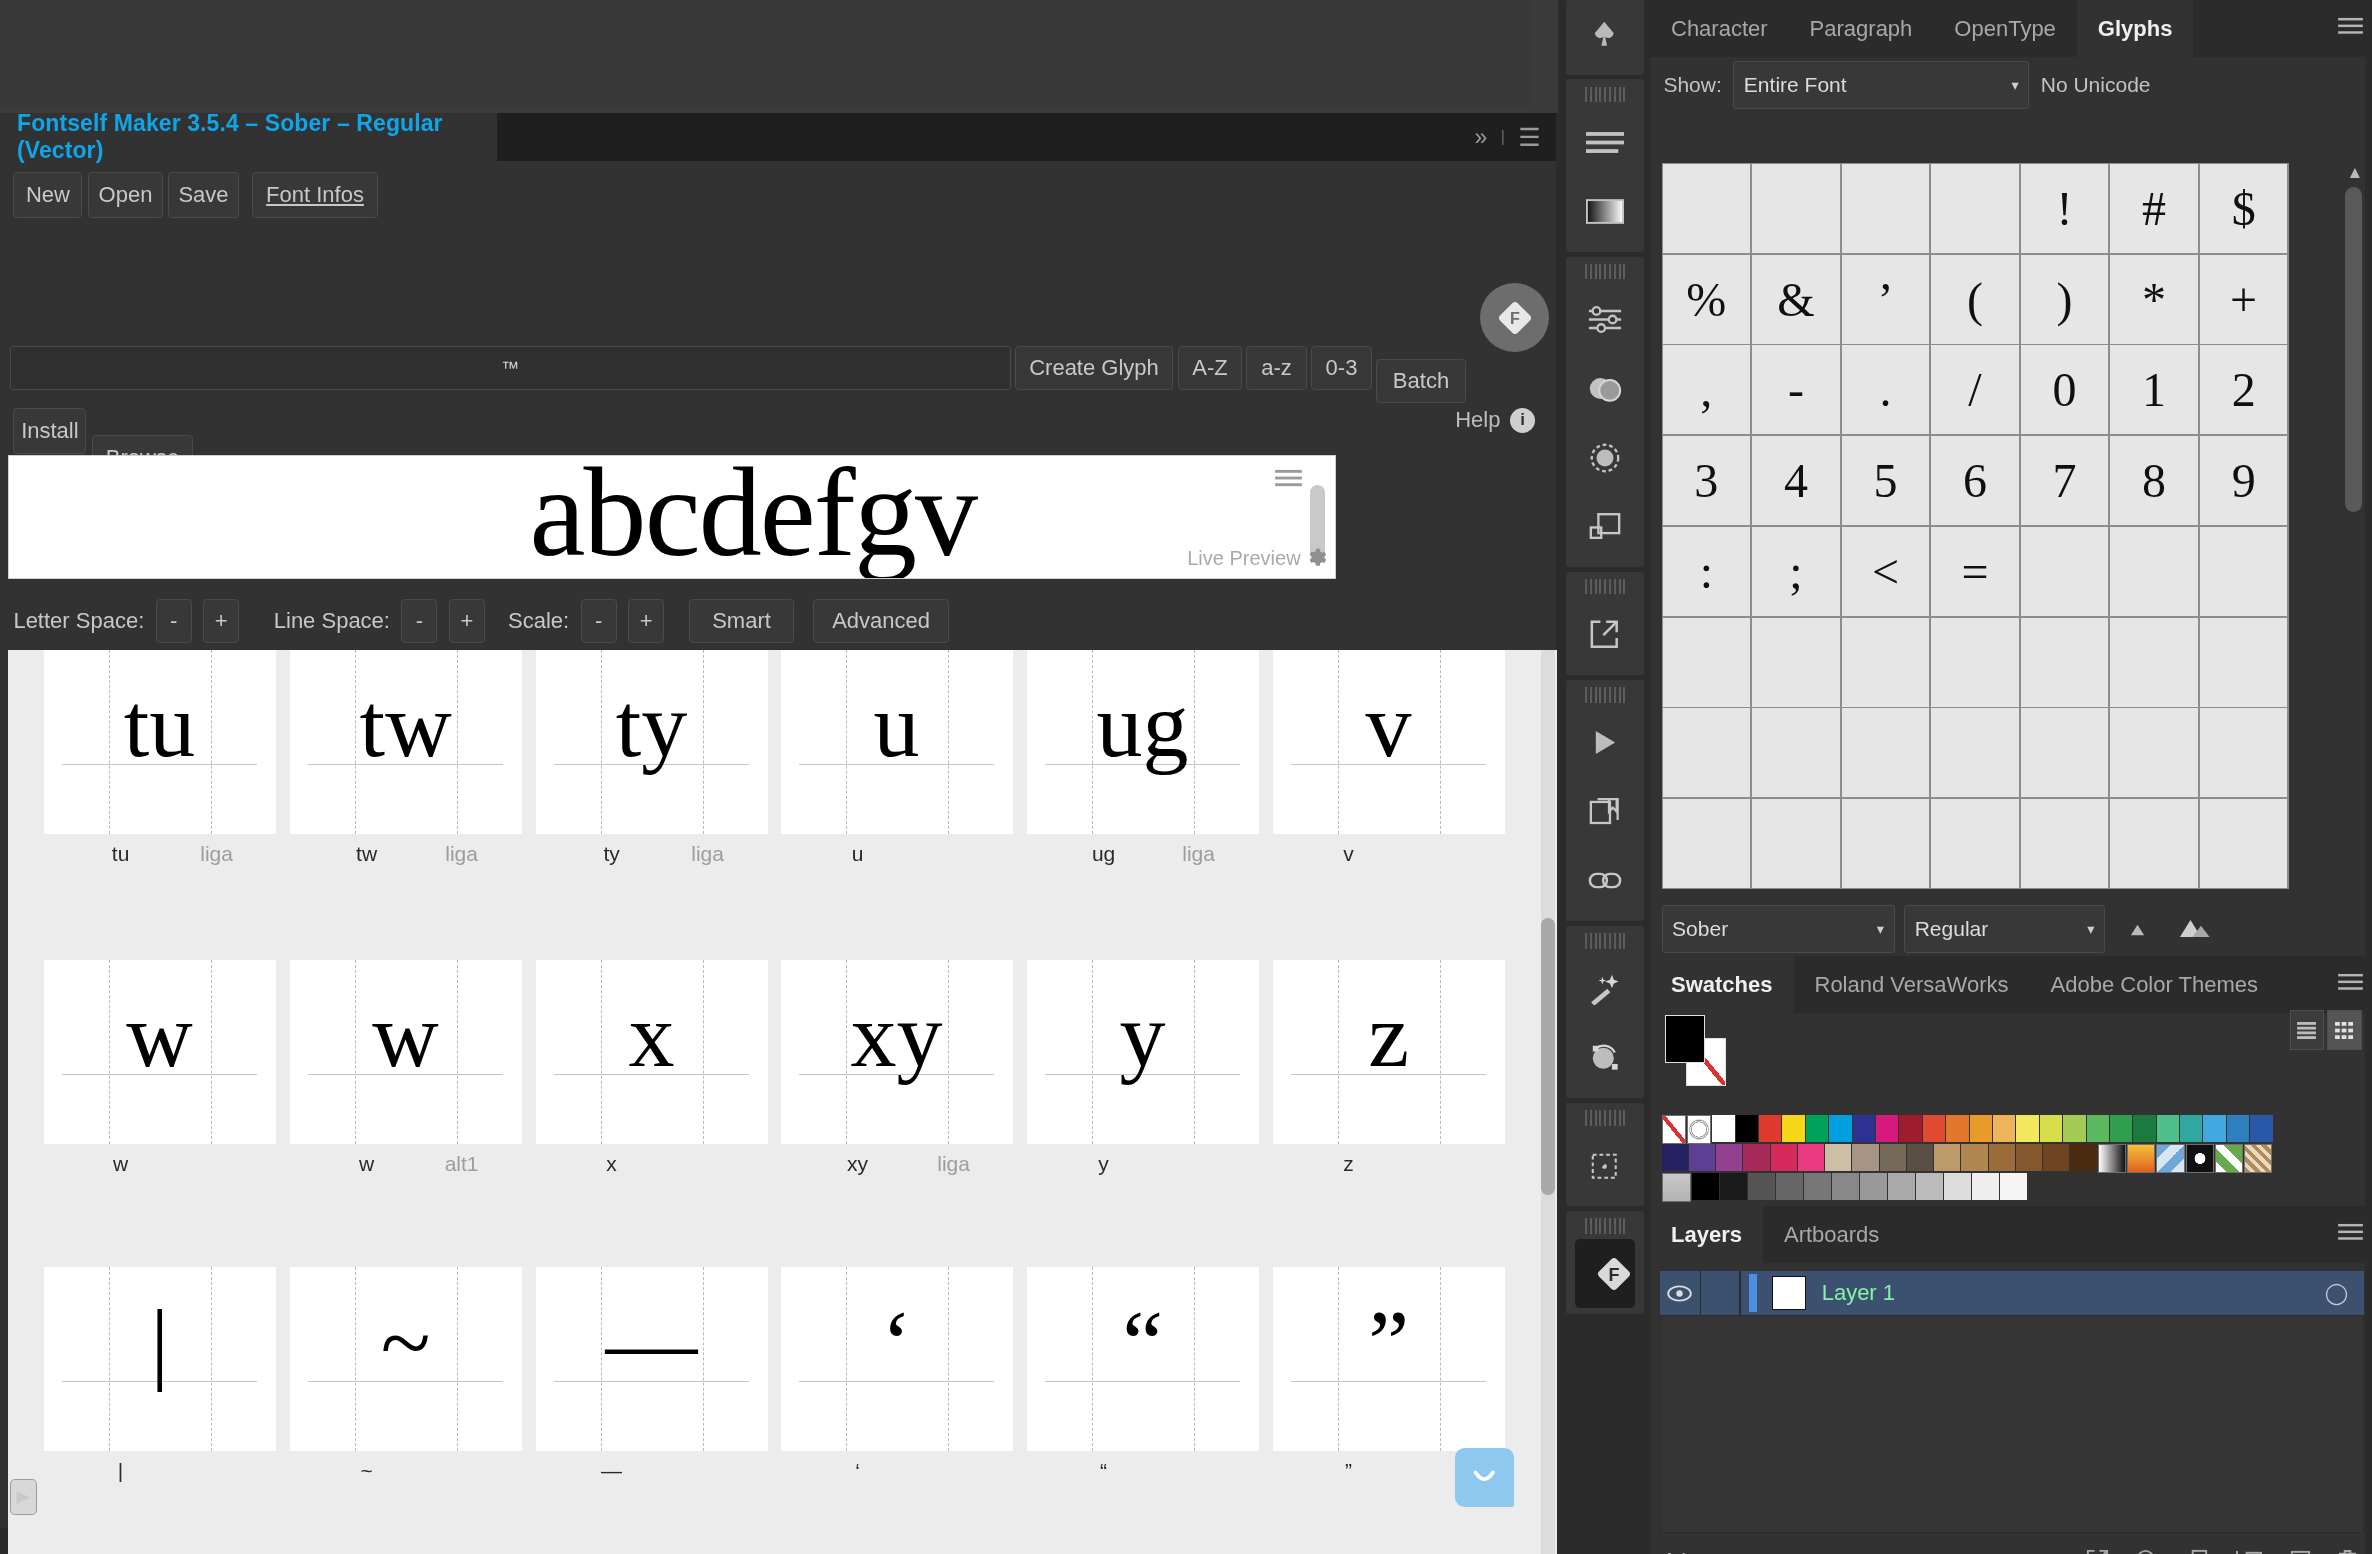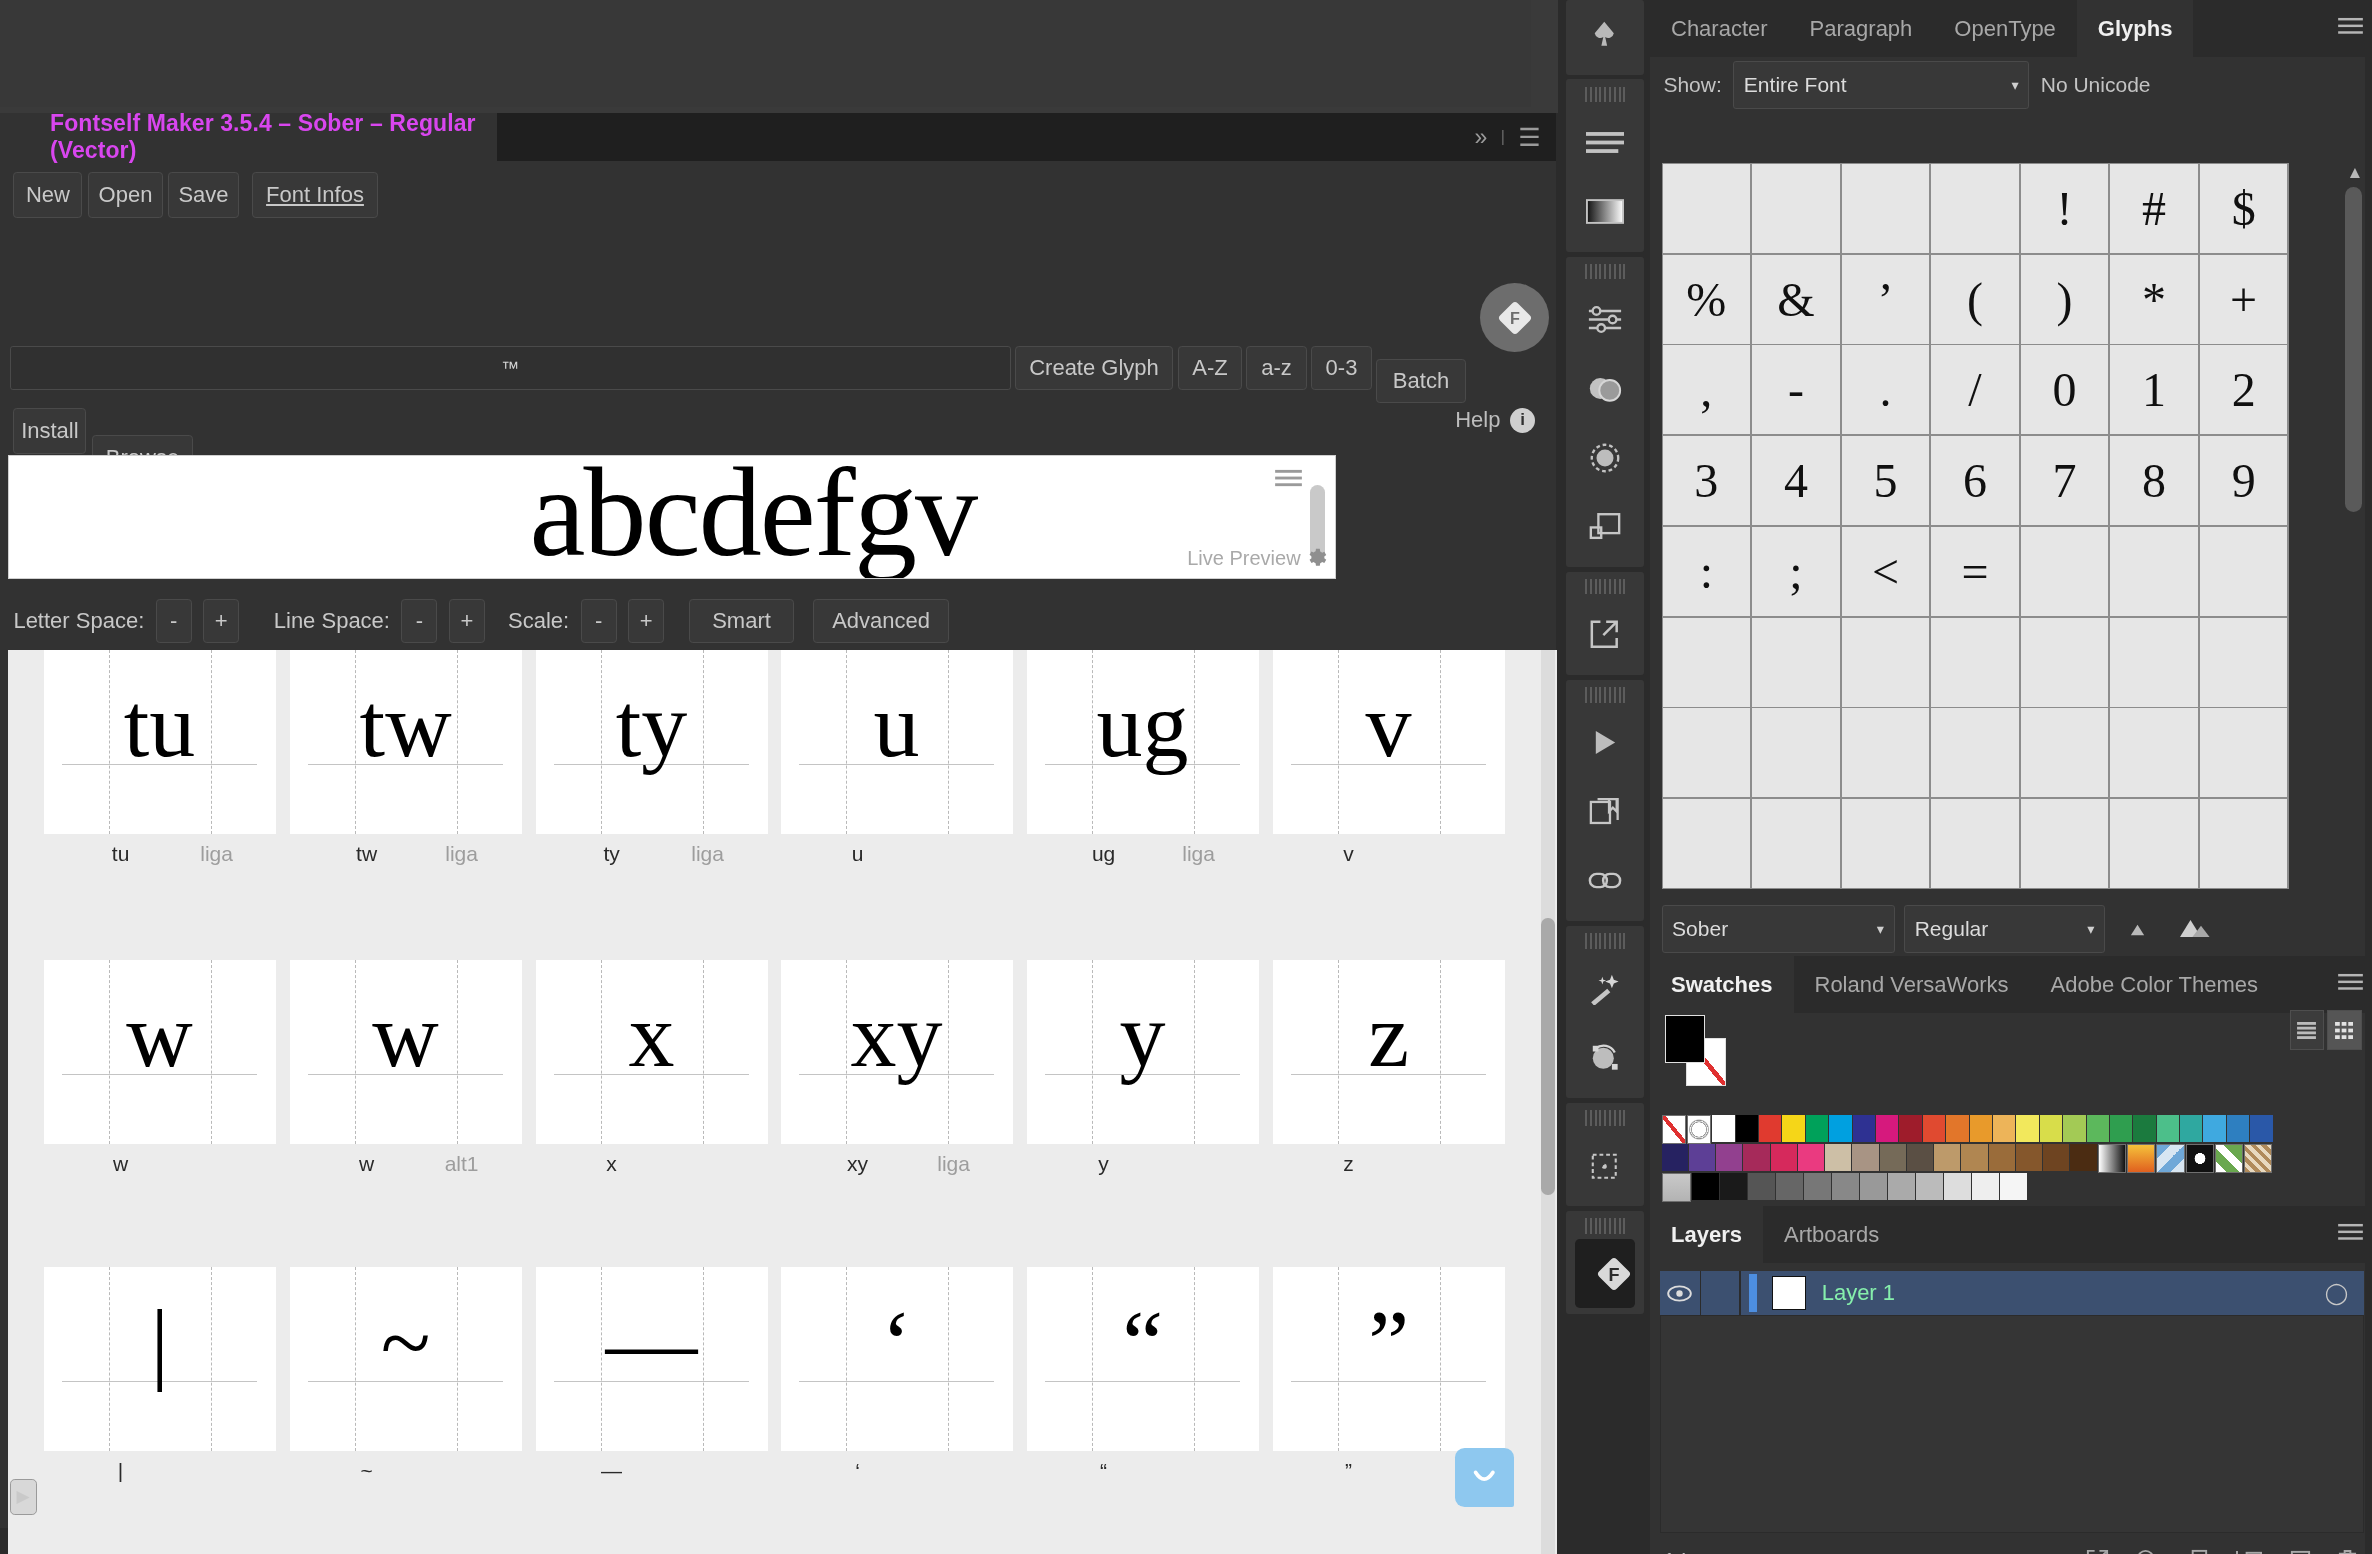--- a/index.html
+++ b/index.html
@@ -16,21 +16,21 @@
   
   #ai-canvas-top{left:0;top:0;width:1558px;height:113px;background:#3a3a3a;}
   #ai-canvas-top-inner{left:0;top:0;width:1531px;height:107px;background:#383838;}
   #doc-tabbar{left:0;top:0;width:1558px;height:15.3px;background:#2b2b2b;}
 
   
   #fs-panel{left:0;top:113px;width:1556px;height:1415px;background:#323232;}
   #fs-titlebar{left:0;top:0;width:1556px;height:48px;background:#1f1f1f;}
   #fs-tab{left:0;top:0;width:497px;height:48px;background:#323232;
           display:flex;align-items:center;padding-left:17px;box-sizing:border-box;}
-  #fs-tab-title{color:#d946ef;font-size:23px;font-weight:bold;letter-spacing:0.1px;margin-left:33px;}
+  #fs-tab-title{color:#0ea5e9;font-size:23px;font-weight:bold;letter-spacing:0.1px;}
   #fs-title-icons{right:15.3px;top:0;height:48px;display:flex;align-items:center;gap:13.4px;color:#9a9a9a;}
 
   #fs-toolbar1{left:0;top:48px;width:1556px;height:65px;}
   #fs-toolbar1 .btn{height:44px;}
 
   #fs-name-input{
     left:9.6px;top:233px;width:999px;height:42px;background:#303030;border:1px solid #4a4a4a;
     border-radius:2.9px;color:#d7d7d7;font-size:18px;display:flex;align-items:center;justify-content:center;
   }
 

